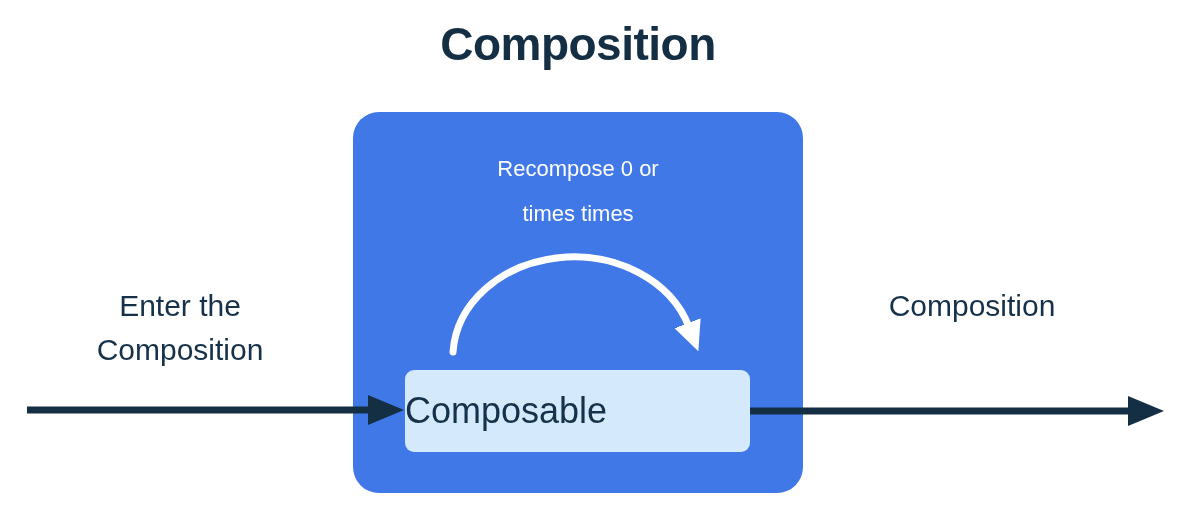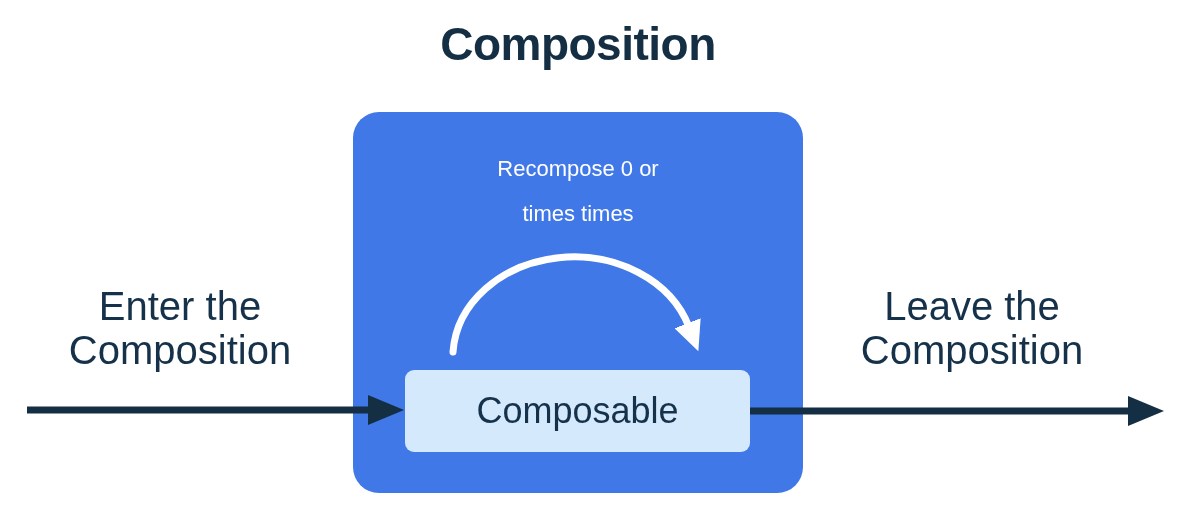--- a/index.html
+++ b/index.html
@@ -49,32 +49,32 @@
   .composable-box {
     position: absolute;
     left: 405px;
     top: 370px;
     width: 345px;
     height: 82px;
     background: #d4e9fb;
     border-radius: 9px;
     display: flex;
     align-items: center;
-    justify-content: center;
+    justify-content: flex-start;
   }
   .composable-label {
     font-size: 36px;
     color: #16324a;
   }
   .side-label {
     position: absolute;
     top: 284px;
     width: 280px;
     text-align: center;
-    font-size: 40px;
+    font-size: 30px;
     line-height: 44px;
     color: #16324a;
   }
   .side-label.enter { left: 40px; }
   .side-label.leave { left: 832px; }
   .arrow-layer {
     position: absolute;
     left: 0;
     top: 0;
     width: 1191px;
@@ -99,21 +99,20 @@
   <div class="composable-box">
     <span class="composable-label">Composable</span>
   </div>
 
   <div class="side-label enter">
     <div>Enter the</div>
     <div>Composition</div>
   </div>
 
   <div class="side-label leave">
-    <div>Leave the</div>
     <div>Composition</div>
   </div>
 
   <svg class="arrow-layer" viewBox="0 0 1191 512" xmlns="http://www.w3.org/2000/svg">
 
     <defs>
       <marker id="whiteArrowhead" markerUnits="userSpaceOnUse" markerWidth="30" markerHeight="28" refX="4" refY="14" orient="auto">
         <path d="M0,0 L30,14 L0,28 Z" fill="#ffffff"></path>
       </marker>
     </defs>

